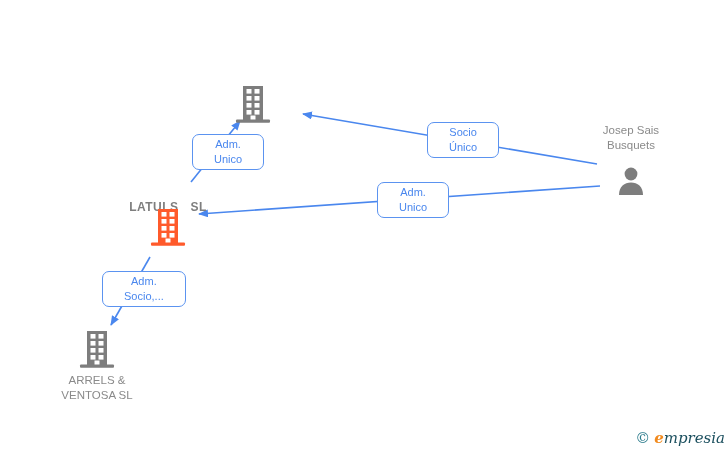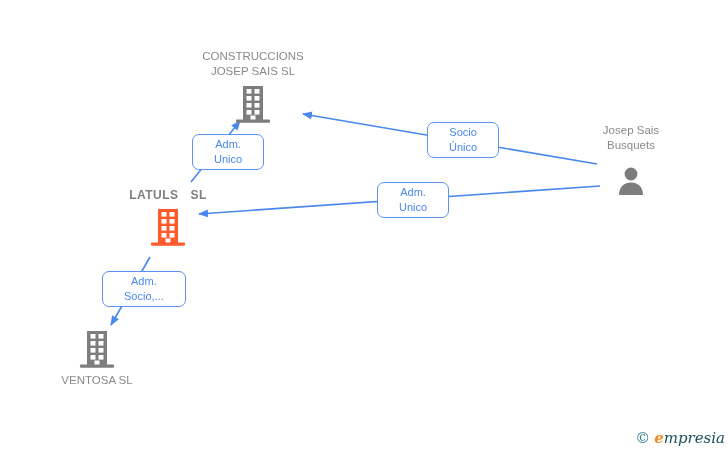--- a/index.html
+++ b/index.html
@@ -18,20 +18,21 @@
     font-size:11.5px;
     line-height:15px;
     white-space:nowrap;
   }
   .node-label.bold{
     font-weight:bold;
     font-size:12px;
     color:#7e7e7e;
     letter-spacing:0.5px;
     word-spacing:8px;
+    margin-top:12px;
   }
   .icon-box{position:absolute;}
   .edge-badge{
     position:absolute;
     background:#ffffff;
     border:1.5px solid #5b93f0;
     border-radius:7px;
     color:#4a87ee;
     font-size:11px;
     line-height:15px;
@@ -65,24 +66,20 @@
 
     <line x1="597" y1="164" x2="303" y2="114" stroke="#4a87ee" stroke-width="1.6" marker-end="url(#arrow)"></line>
 
     <line x1="600" y1="186" x2="199" y2="214" stroke="#4a87ee" stroke-width="1.6" marker-end="url(#arrow)"></line>
 
     <line x1="191" y1="182" x2="240" y2="121" stroke="#4a87ee" stroke-width="1.6" marker-end="url(#arrow)"></line>
 
     <line x1="150" y1="257" x2="111" y2="325" stroke="#4a87ee" stroke-width="1.6" marker-end="url(#arrow)"></line>
   </svg>
 
-  <div class="node-label" style="left:163px;top:49px;width:180px;">
-    <div>CONSTRUCCIONS</div>
-    <div>JOSEP SAIS SL</div>
-  </div>
   <div class="icon-box" style="left:235px;top:85px;">
     <svg width="36" height="38" viewBox="0 0 36 38">
       <rect x="1" y="34.5" width="34" height="3.2" rx="1" fill="#7d7d7d"></rect>
       <rect x="8" y="1" width="20" height="34" fill="#7d7d7d"></rect>
       <g fill="#ffffff">
         <rect x="11.5" y="4" width="5" height="4.6"></rect>
           <rect x="19.5" y="4" width="5" height="4.6"></rect>
         <rect x="11.5" y="11" width="5" height="4.6"></rect>
           <rect x="19.5" y="11" width="5" height="4.6"></rect>
         <rect x="11.5" y="18" width="5" height="4.6"></rect>
@@ -137,20 +134,21 @@
           <rect x="19.5" y="11" width="5" height="4.6"></rect>
         <rect x="11.5" y="18" width="5" height="4.6"></rect>
           <rect x="19.5" y="18" width="5" height="4.6"></rect>
         <rect x="11.5" y="25" width="5" height="4.6"></rect>
           <rect x="19.5" y="25" width="5" height="4.6"></rect>
         <rect x="15.5" y="30.5" width="5" height="4"></rect>
       </g>
     </svg>
   </div>
   <div class="node-label" style="left:27px;top:373px;width:140px;">
+    <div>ARRELS &amp;</div>
     <div>VENTOSA SL</div>
   </div>
 
   <div class="edge-badge" style="left:192px;top:134px;">
     <div>Adm.</div>
     <div>Unico</div>
   </div>
 
   <div class="edge-badge" style="left:427px;top:122px;">
     <div>Socio</div>

